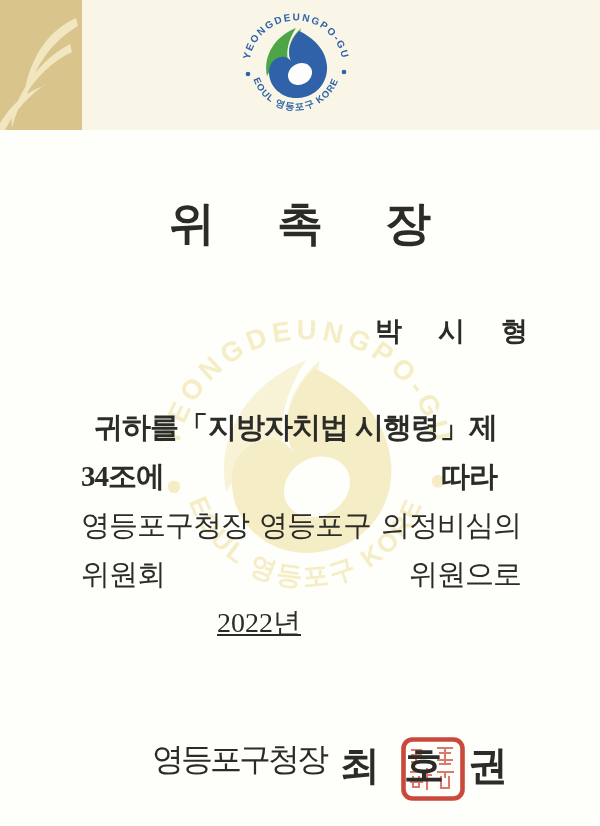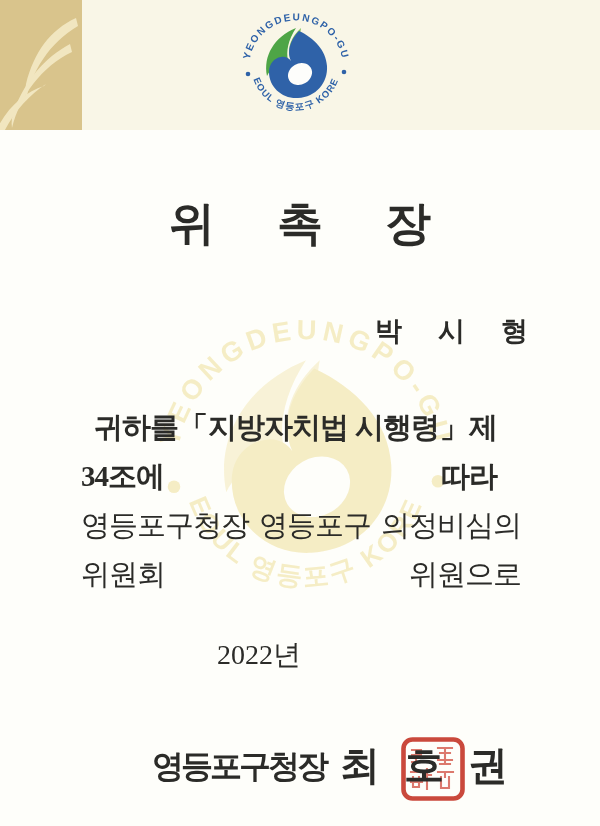--- a/index.html
+++ b/index.html
@@ -58,30 +58,30 @@
   }
   .body-text{
     position:absolute;left:81px;top:403px;width:440px;
     font-size:29px;font-weight:500;line-height:49px;letter-spacing:-1px;
     color:var(--ink,#2B2B28);z-index:1;
   }
   .body-line{text-align:justify;text-align-last:justify;}
   .body-line.first{text-indent:13px;margin-right:24px;font-weight:bold;}
   .body-line.last{text-align:left;text-align-last:left;}
   .doc-date{
-    position:absolute;left:0;top:636px;width:518px;
+    position:absolute;left:0;top:604px;width:518px;
     display:flex;justify-content:center;gap:20px;
-    font-size:28px;color:var(--ink,#2B2B28);z-index:1;
+    font-size:28px;color:var(--ink,#2B2B28);z-index:1;text-decoration:underline;
   }
   .signature{
     position:absolute;left:152px;top:738px;
     display:flex;align-items:flex-start;
     color:var(--ink,#2B2B28);z-index:2;
   }
-  .sig-title{font-size:32px;letter-spacing:-3px;margin-top:7px;font-weight:700;}
+  .sig-title{font-size:32px;letter-spacing:-3px;font-weight:400;}
   .sig-name{display:flex;gap:24px;margin-left:14px;font-size:40px;font-weight:600;}
   
   .seal{position:absolute;left:400px;top:736px;width:66px;height:66px;z-index:1;}
   .seal svg{display:block;width:66px;height:66px;}
   .seal-border{stroke:var(--seal-red,#C5392B);fill:none;}
   .seal-glyph{stroke:var(--seal-red-soft,#D4584A);fill:none;stroke-width:2.1;stroke-linecap:square;}
 </style>
 </head>
 <body>
 

